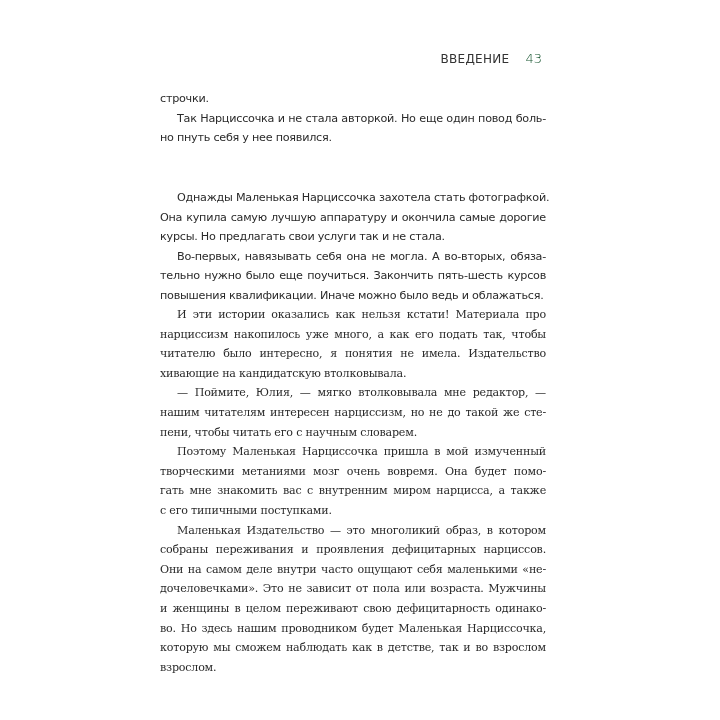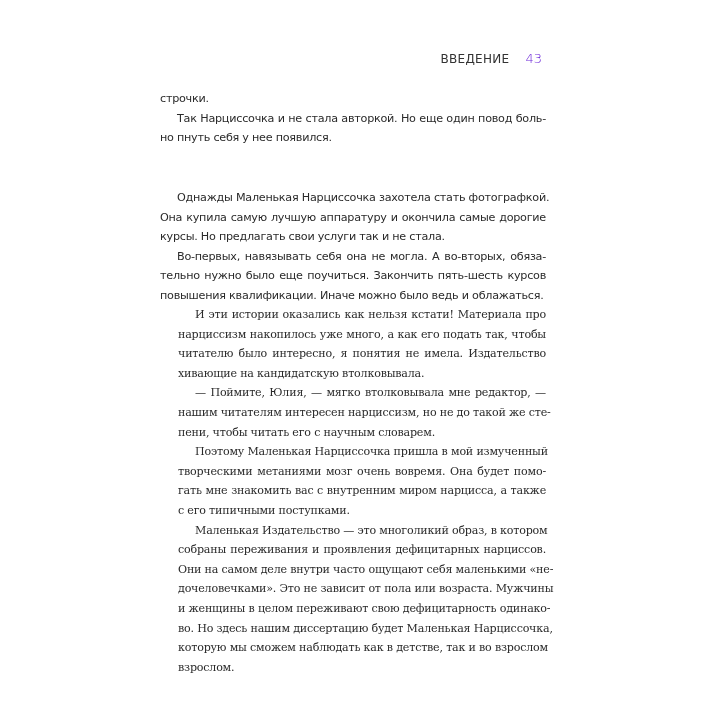--- a/index.html
+++ b/index.html
@@ -1,25 +1,25 @@
 <!DOCTYPE html>
 <html><head>
 <meta charset="utf-8">
 <style>
   html, body { margin: 0; padding: 0; background: #ffffff; }
   body { width: 720px; height: 720px; position: relative; overflow: hidden; }
   .page { position: absolute; left: 0; top: 0; width: 720px; height: 720px; background: #fff; }
   .header { position: absolute; top: 51px; right: 178px; display: flex; align-items: baseline; gap: 16px; color: #333; }
   .header .section { font-family: "DejaVu Sans", sans-serif; font-size: 12px; letter-spacing: 0.3px; }
-  .header .pagenum { font-family: "DejaVu Sans", sans-serif; font-size: 13px; font-weight: 300; color: #6d28d9; }
+  .header .pagenum { font-family: "DejaVu Sans", sans-serif; font-size: 13px; font-weight: 300; color: #14532d; }
   .block { position: absolute; left: 160px; width: 386px; color: #2a2a2a; }
   .sans { font-family: "DejaVu Sans", sans-serif; font-size: 11.2px; line-height: 19.5px; letter-spacing: -0.25px; }
   .serif { font-family: "DejaVu Serif", serif; font-size: 11.1px; line-height: 19.6px; letter-spacing: -0.2px; }
   .line { display: block; white-space: nowrap; text-align: justify; text-align-last: justify; height: 19.5px; }
-  .serif .line { height: 19.6px; margin-left: 18px; }
+  .serif .line { height: 19.6px; }
   .line.last { text-align-last: left; }
   .line.indent { padding-left: 17px; }
 </style>
 </head>
 <body>
 
 <div class="page">
   <div class="header">
     <span class="section">ВВЕДЕНИЕ</span>
     <span class="pagenum">43</span>
@@ -48,17 +48,17 @@
       <span class="line last">пени, чтобы читать его с научным словарем.</span>
       <span class="line indent">Поэтому Маленькая Нарциссочка пришла в мой измученный</span>
       <span class="line">творческими метаниями мозг очень вовремя. Она будет помо-</span>
       <span class="line">гать мне знакомить вас с внутренним миром нарцисса, а также</span>
       <span class="line last">с его типичными поступками.</span>
       <span class="line indent">Маленькая Издательство — это многоликий образ, в котором</span>
       <span class="line">собраны переживания и проявления дефицитарных нарциссов.</span>
       <span class="line">Они на самом деле внутри часто ощущают себя маленькими «не-</span>
       <span class="line">дочеловечками». Это не зависит от пола или возраста. Мужчины</span>
       <span class="line">и женщины в целом переживают свою дефицитарность одинако-</span>
-      <span class="line">во. Но здесь нашим диссертацию будет Маленькая Нарциссочка,</span>
+      <span class="line">во. Но здесь нашим проводником будет Маленькая Нарциссочка,</span>
       <span class="line">которую мы сможем наблюдать как в детстве, так и во взрослом</span>
       <span class="line last">взрослом.</span>
     </div>
 </div>
 
 </body></html>

